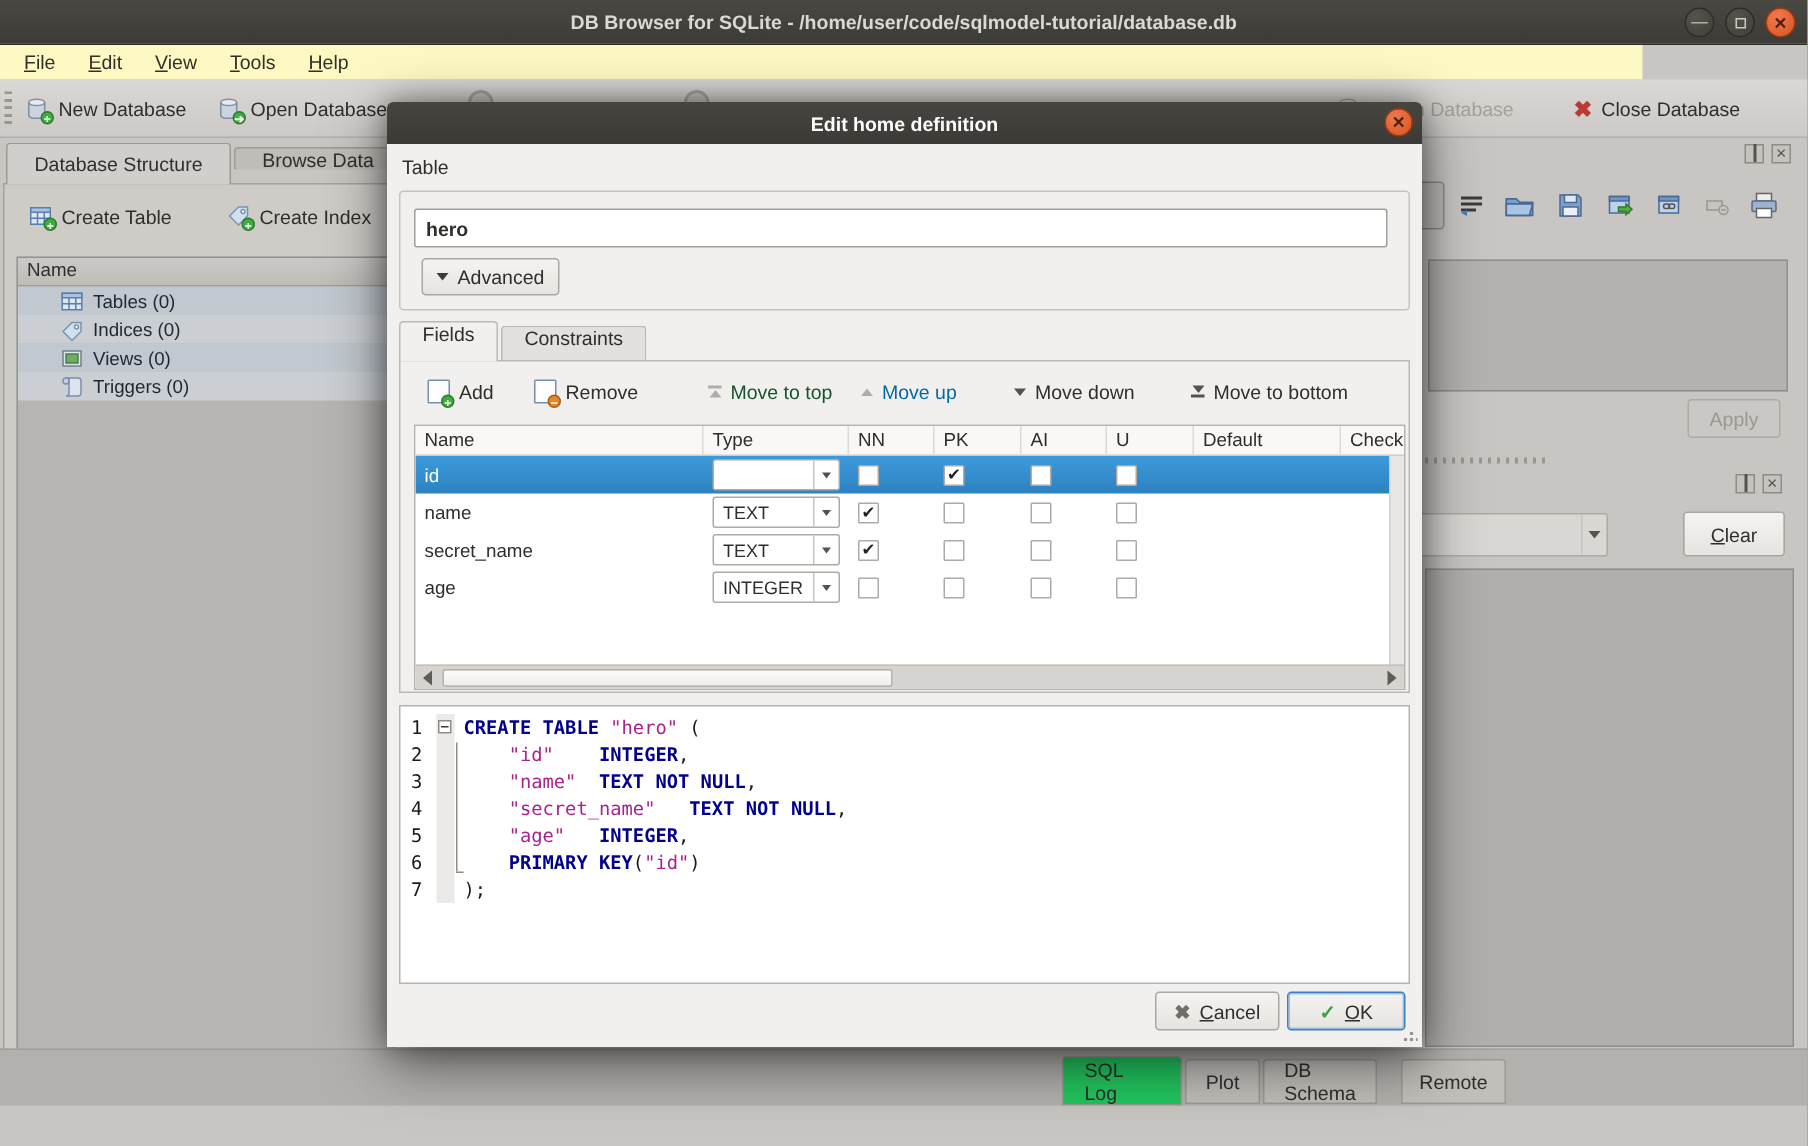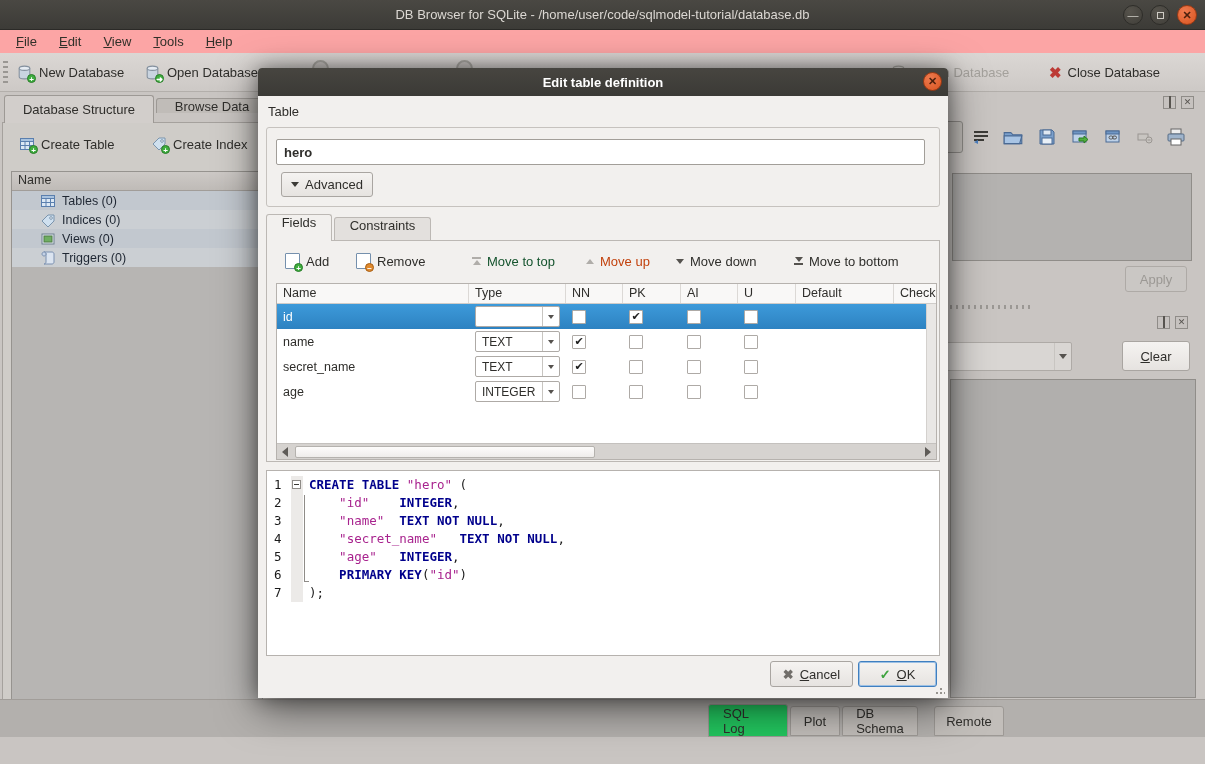--- a/index.html
+++ b/index.html
@@ -7,31 +7,31 @@
   #app{position:relative;width:1205px;height:764px;overflow:hidden;
        background:#c9c5c2;font-family:"Liberation Sans",sans-serif;
        font-size:13px;color:#2f2e2b;-webkit-font-smoothing:antialiased}
   .abs{position:absolute}
   u{text-decoration:underline}
 
   
   .titlebar{left:0;top:0;width:1205px;height:30px;
     background:linear-gradient(#4a4843,#3c3b37);border-bottom:1px solid #2b2a27;
     display:flex;align-items:center;justify-content:center}
-  .titlebar .title{color:#dcd8d3;font-weight:normal;font-size:13px}
+  .titlebar .title{color:#dcd8d3;font-weight:bold;font-size:13px}
   .winbtns{position:absolute;right:8px;top:5px;display:flex;gap:7px}
   .winbtn{width:20px;height:20px;border-radius:50%;display:flex;align-items:center;
     justify-content:center;font-size:11px;color:#cfccc5;
     background:radial-gradient(circle at 35% 30%,#56534c,#403e39);
     border:1px solid #2e2d29;cursor:default}
   .winbtn.close{background:radial-gradient(circle at 35% 30%,#ee7a4f,#d9541f);
     border:1px solid #9c3a14;color:#4c1f0c;font-weight:bold}
   .winbtn .sq{width:7px;height:7px;border:1px solid #cfccc5}
 
-  .menubar{left:0;top:30px;width:1205px;height:23px;background:#fca5a5;
+  .menubar{left:0;top:30px;width:1095px;height:23px;background:#fef9c3;
     display:flex;align-items:center;padding-left:6px;gap:2px}
   .menu-item{padding:2px 10px;color:#313029}
 
   .toolbar{left:0;top:53px;width:1205px;height:39px;
     background:linear-gradient(#dbd7d4,#cdc9c6);border-bottom:1px solid #b3afab}
   .tb-grip{position:absolute;left:3px;top:8px;width:5px;height:22px;
     background:repeating-linear-gradient(#9a9793 0 2px,transparent 2px 5px)}
   .tb-btn{position:absolute;top:6px;height:27px;display:flex;align-items:center;
     gap:6px;padding:0 4px;white-space:nowrap}
   .tb-btn.disabled{color:#a4a19c}
@@ -406,21 +406,21 @@
   <div class="btab" style="left:842px;width:76px">
     <span>DB Schema</span>
   </div>
   <div class="btab" style="left:934px;width:70px">
     <span>Remote</span>
   </div>
 
 
   <div class="abs dialog">
     <div class="dlg-title">
-      <span>Edit table definition</span>
+      <span>Edit home definition</span>
       <div class="dlg-close">✕</div>
     </div>
 
     <div style="position:absolute;left:10px;top:36px">Table</div>
     <div class="groupbox"></div>
     <div class="txt-input">
       <span>hero</span>
     </div>
     <div class="btn" style="position:absolute;left:23px;top:104px;width:92px;height:25px">
       <span class="tri-dn" style="border-top-color:#3c3b37"></span>
@@ -447,21 +447,21 @@
         </span>
       <span>Remove</span>
     </div>
     <div class="flat-btn" style="left:210px;top:180px;color:#14532d">
       <span style="display:flex;flex-direction:column;align-items:center;gap:1px">
           <span class="mv-bar dis"></span>
           <span class="tri-up tri-dis"></span>
         </span>
       <span>Move to top</span>
     </div>
-    <div class="flat-btn" style="left:324px;top:180px;color:#c2410c">
+    <div class="flat-btn" style="left:312px;top:180px;color:#0369a1">
       <span class="tri-up tri-dis"></span>
       <span>Move up</span>
     </div>
     <div class="flat-btn" style="left:414px;top:180px">
       <span class="tri-dn"></span>
       <span>Move down</span>
     </div>
     <div class="flat-btn" style="left:532px;top:180px">
       <span style="display:flex;flex-direction:column;align-items:center;gap:1px">
           <span class="tri-dn"></span>

